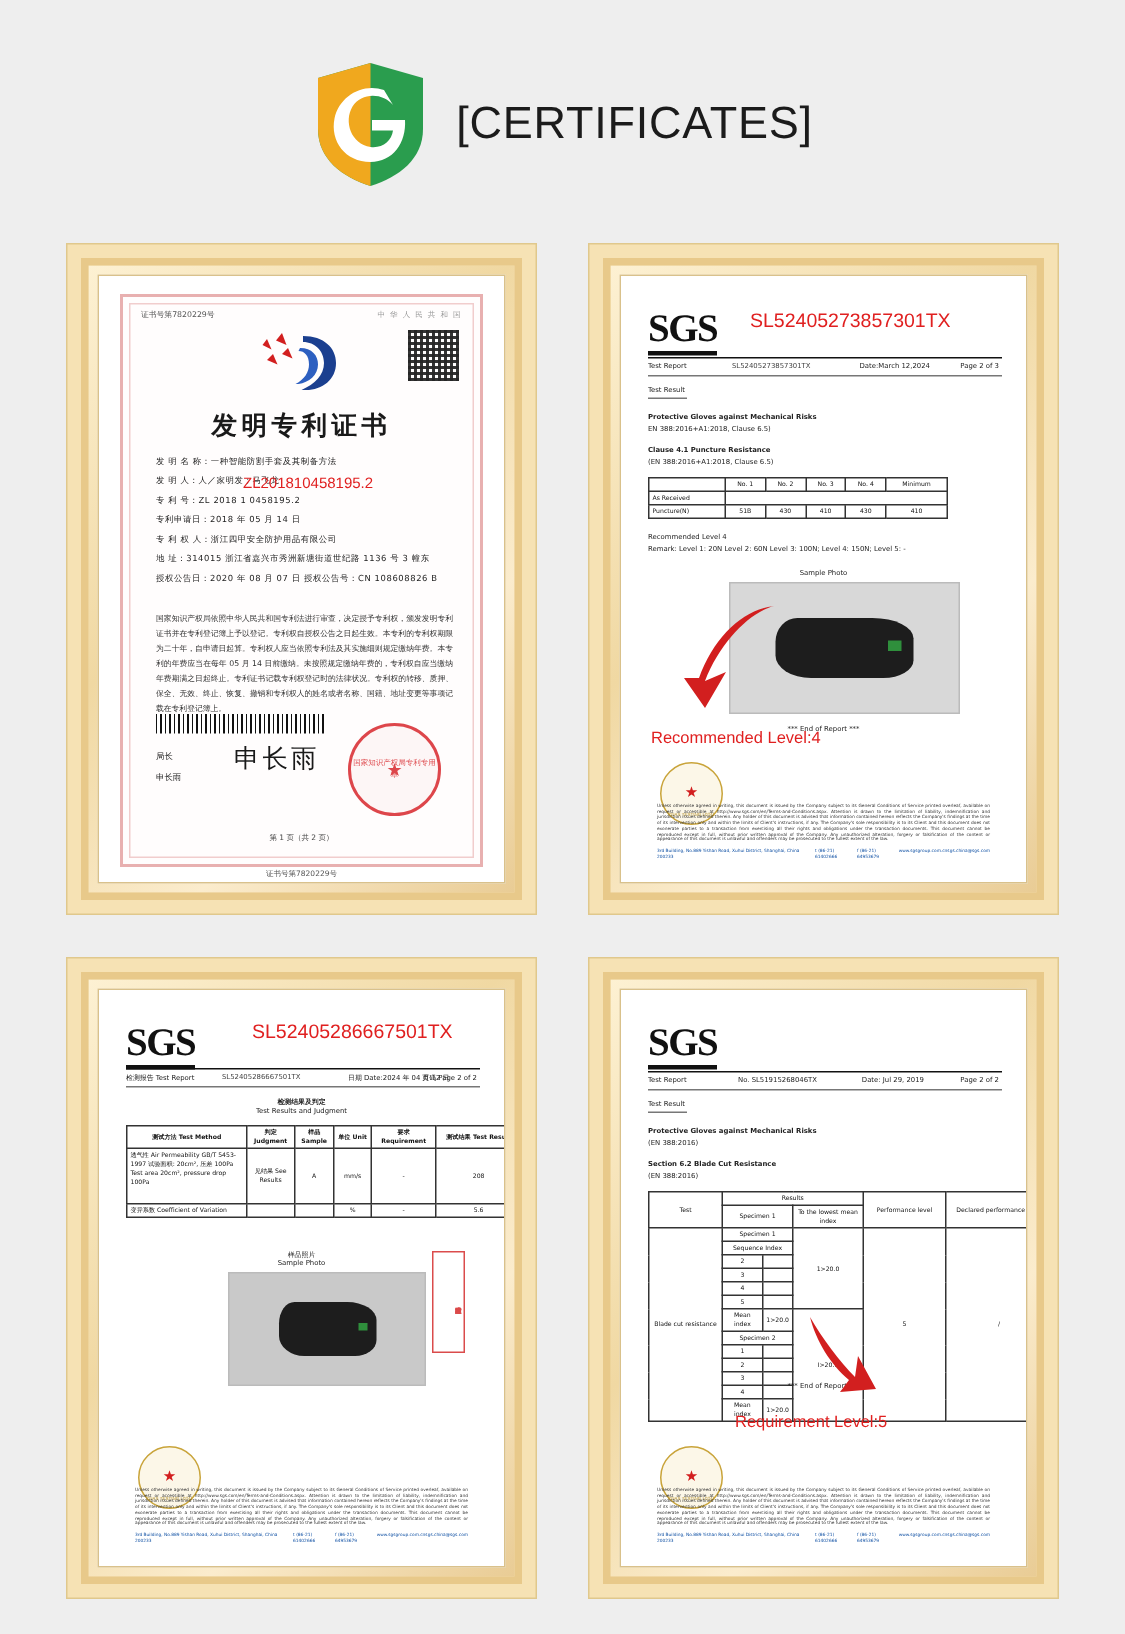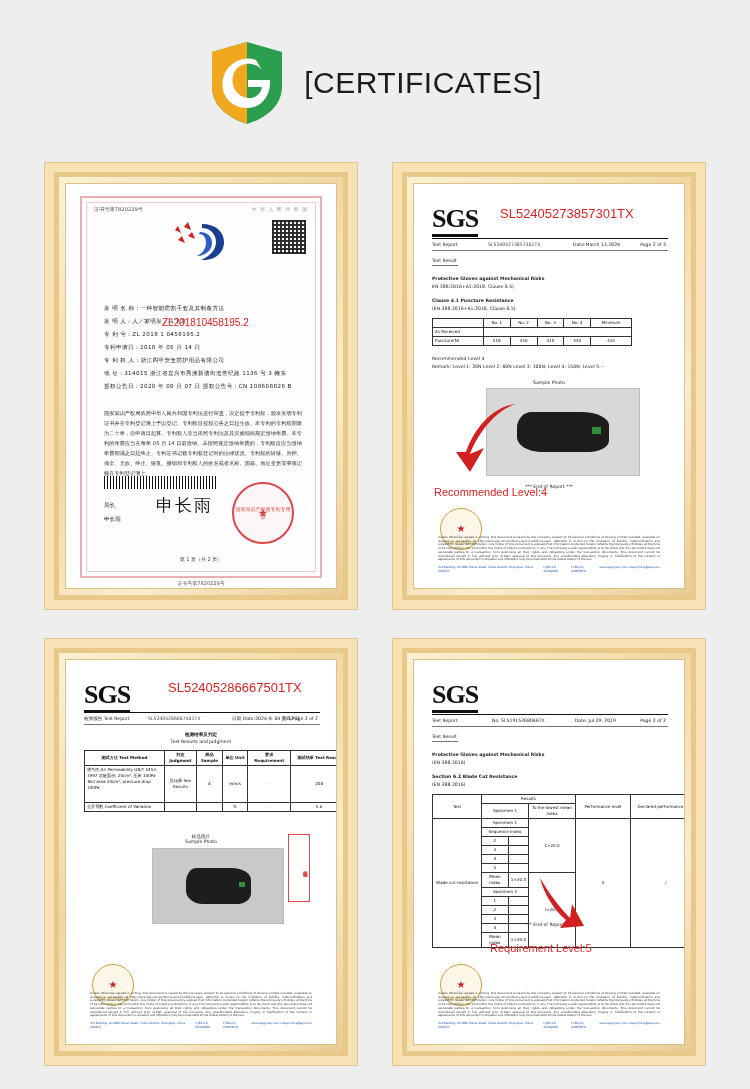--- a/index.html
+++ b/index.html
@@ -427,20 +427,21 @@
               <svg viewBox="0 0 66 44" width="66" height="44" aria-hidden="true">
                 <path d="M10 6 l3 7 l-6 -3 z" fill="#d21f1f"></path>
                 <path d="M20 2 l3 8 l-7 -3 z" fill="#d21f1f"></path>
                 <path d="M14 16 l3 7 l-7 -3 z" fill="#d21f1f"></path>
                 <path d="M24 12 l3 7 l-7 -3 z" fill="#d21f1f"></path>
                 <path d="M34 4 C48 4 56 12 56 22 C56 33 47 40 36 40 L33 40 C42 36 48 30 48 22 C48 14 42 8 34 8 Z" fill="#1b3f8f"></path>
                 <path d="M32 12 C40 12 44 17 44 23 C44 30 38 35 31 36 L29 36 C35 33 38 28 38 23 C38 17 35 14 31 14 Z" fill="#2d5fc0"></path>
               </svg>
             </div>
 
+            <div class="cn-title">发明专利证书</div>
 
             <div class="cn-fields">
               <div>发 明 名 称：一种智能防割手套及其制备方法</div>
               <div>发  明  人：人／家明发；马飞龙</div>
               <div>专  利  号：ZL 2018 1 0458195.2</div>
               <div>专利申请日：2018 年 05 月 14 日</div>
               <div>专 利 权 人：浙江四甲安全防护用品有限公司</div>
               <div>地        址：314015 浙江省嘉兴市秀洲新塘街道世纪路 1136 号 3 幢东</div>
               <div>授权公告日：2020 年 08 月 07 日    授权公告号：CN 108608826 B</div>
             </div>

